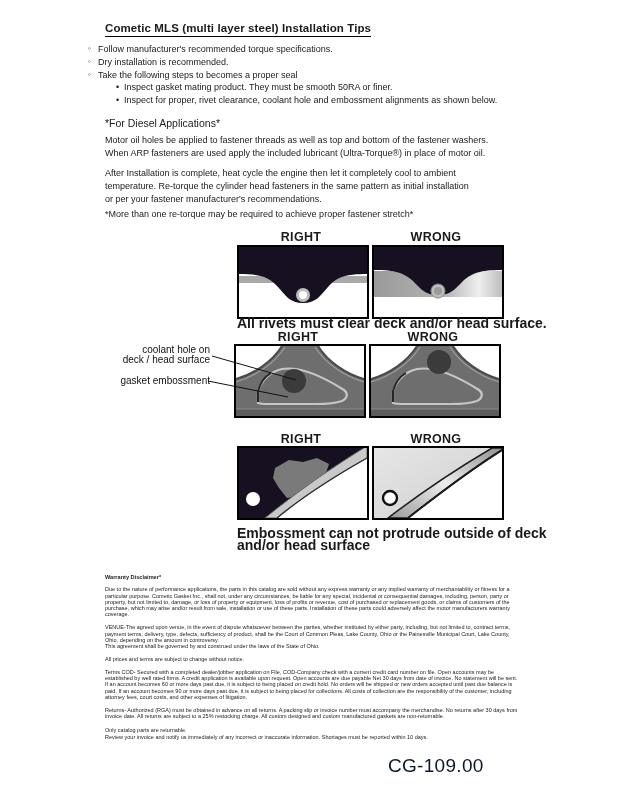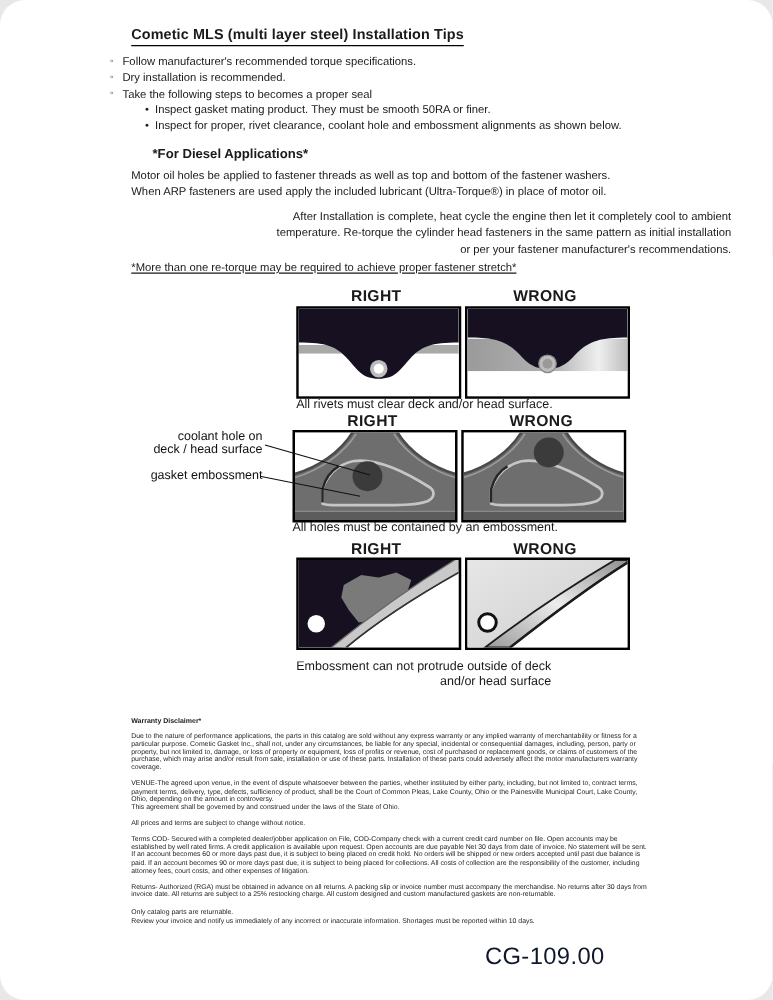--- a/index.html
+++ b/index.html
@@ -1,38 +1,38 @@
 <!DOCTYPE html>
 <html><head>
 <meta charset="utf-8">
 <style>
   html,body{margin:0;padding:0;background:#e8e8e8;}
   .page{
     position:relative;width:618px;height:800px;background:#ffffff;
     font-family:"Liberation Sans","DejaVu Sans",sans-serif;color:#1a1a1a;
-    margin:0 auto;overflow:hidden;border-radius:20px;
+    margin:0 auto;overflow:hidden;
   }
   .abs{position:absolute;}
   .doc-title{
     left:105px;top:22px;font-size:11.5px;font-weight:bold;
     border-bottom:1.5px solid #000;padding-bottom:2px;letter-spacing:.1px;
   }
   .bullets{left:88px;top:43px;font-size:9px;line-height:12.8px;}
   .brow{display:flex;}
   .blt{width:10px;flex:0 0 10px;font-size:8px;text-align:left;}
   .sub{padding-left:28px;}
   .sub .blt{width:8px;flex:0 0 8px;font-size:9px;}
-  .diesel-head{left:122px;top:117px;font-size:10.5px;font-weight:bold;}
+  .diesel-head{left:105px;top:117px;font-size:10.5px;font-weight:normal;}
   .para{left:105px;font-size:9px;line-height:13px;white-space:pre-line;width:480px;}
   .p1{top:134px;}
-  .p2{top:167px;text-align:right;}
-  .p3{top:208px;text-decoration:underline;}
+  .p2{top:167px;}
+  .p3{top:208px;}
   .fig-label{width:128px;text-align:center;font-size:12.5px;font-weight:bold;letter-spacing:.3px;}
   .fig-box{display:block;border:2px solid #000;background:#fff;}
-  .fig-caption{font-size:10px;font-weight:normal;white-space:pre-line;line-height:11.5px;text-align:right;}
+  .fig-caption{font-size:14px;font-weight:bold;white-space:pre-line;line-height:11.5px;}
   .ann{font-size:10px;line-height:10px;text-align:right;width:115px;color:#111;}
   .legal{left:105px;top:574px;width:414px;font-size:5.5px;line-height:6.3px;color:#222;}
   .legal h4{margin:0 0 6px 0;font-size:5.6px;}
   .legal p{margin:0 0 6.5px 0;white-space:pre-line;}
   .legal p.gap{margin-top:8px;}
   .footer-num{left:388px;top:755px;font-size:19px;letter-spacing:.3px;color:#0f172a;}
   svg{display:block;}
 </style>
 </head>
 <body>
@@ -138,21 +138,20 @@
     <circle cx="68" cy="16" r="12" fill="#3b3b3b"></circle>
     <rect y="63" width="128" height="7" fill="#5c5c5c"></rect>
     <line x1="0" y1="63" x2="128" y2="63" stroke="#8a8a8a" stroke-width="1"></line>
   </svg>
 
   <svg class="abs" style="left:110px;top:340px;z-index:5;pointer-events:none;" width="200" height="70" viewBox="0 0 200 70">
     <line x1="102" y1="16" x2="186" y2="40" stroke="#111" stroke-width="1"></line>
     <line x1="98" y1="41" x2="178" y2="57" stroke="#111" stroke-width="1"></line>
   </svg>
 
-  <div class="abs fig-caption" style="left:234px;top:417px;">All holes must be contained by an embossment.</div>
 
   <div class="abs fig-label" style="left:237px;top:432px;">RIGHT</div>
   <div class="abs fig-label" style="left:372px;top:432px;">WRONG</div>
 
   <svg class="abs fig-box" style="left:237px;top:446px;" width="128" height="70" viewBox="0 0 128 70">
     <rect width="128" height="70" fill="#161020"></rect>
     <path d="M34,70 C66,46 96,26 128,6 L128,70 Z" fill="#ffffff"></path>
     <polygon points="36,20 50,12 64,14 78,10 90,16 86,28 76,40 62,48 48,50 40,40 34,30" fill="#7a7a7a"></polygon>
     <path d="M26,70 C58,44 92,20 128,-2 L128,10 C96,28 62,50 38,70 Z" fill="#c9c9c9" stroke="#666" stroke-width="1"></path>
     <path d="M38,70 C62,50 96,28 128,10" fill="none" stroke="#333" stroke-width="1.4"></path>

